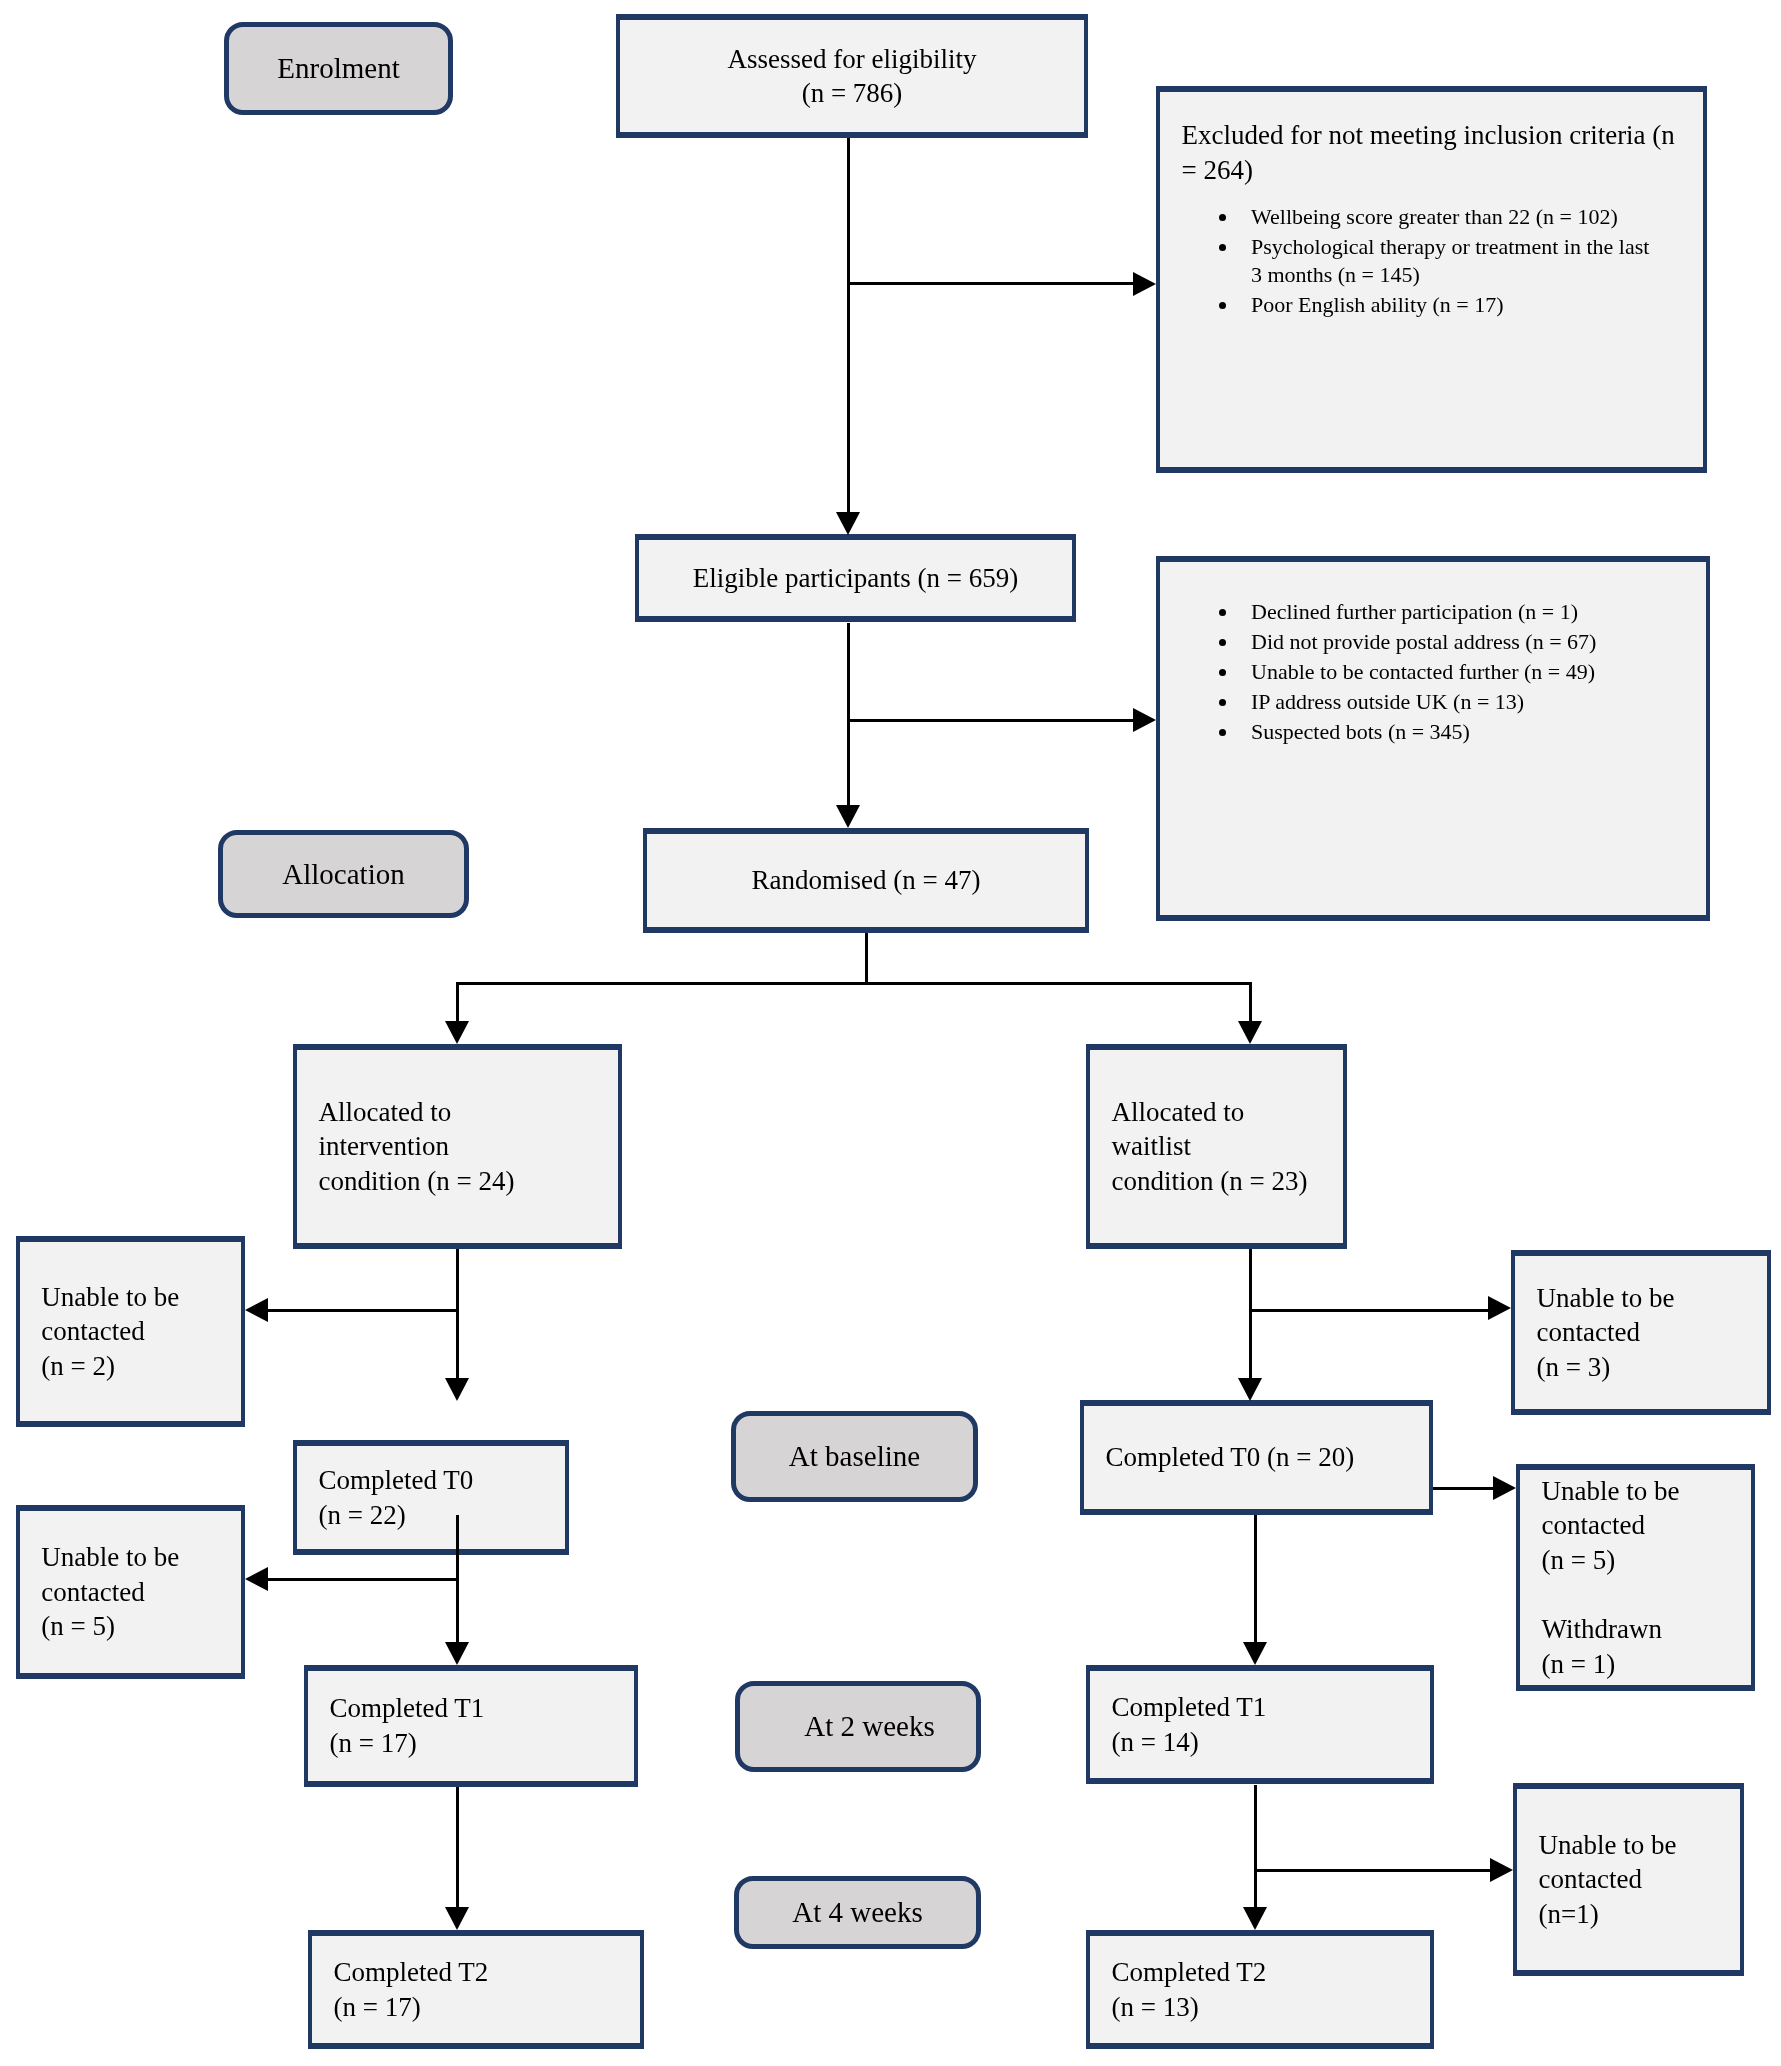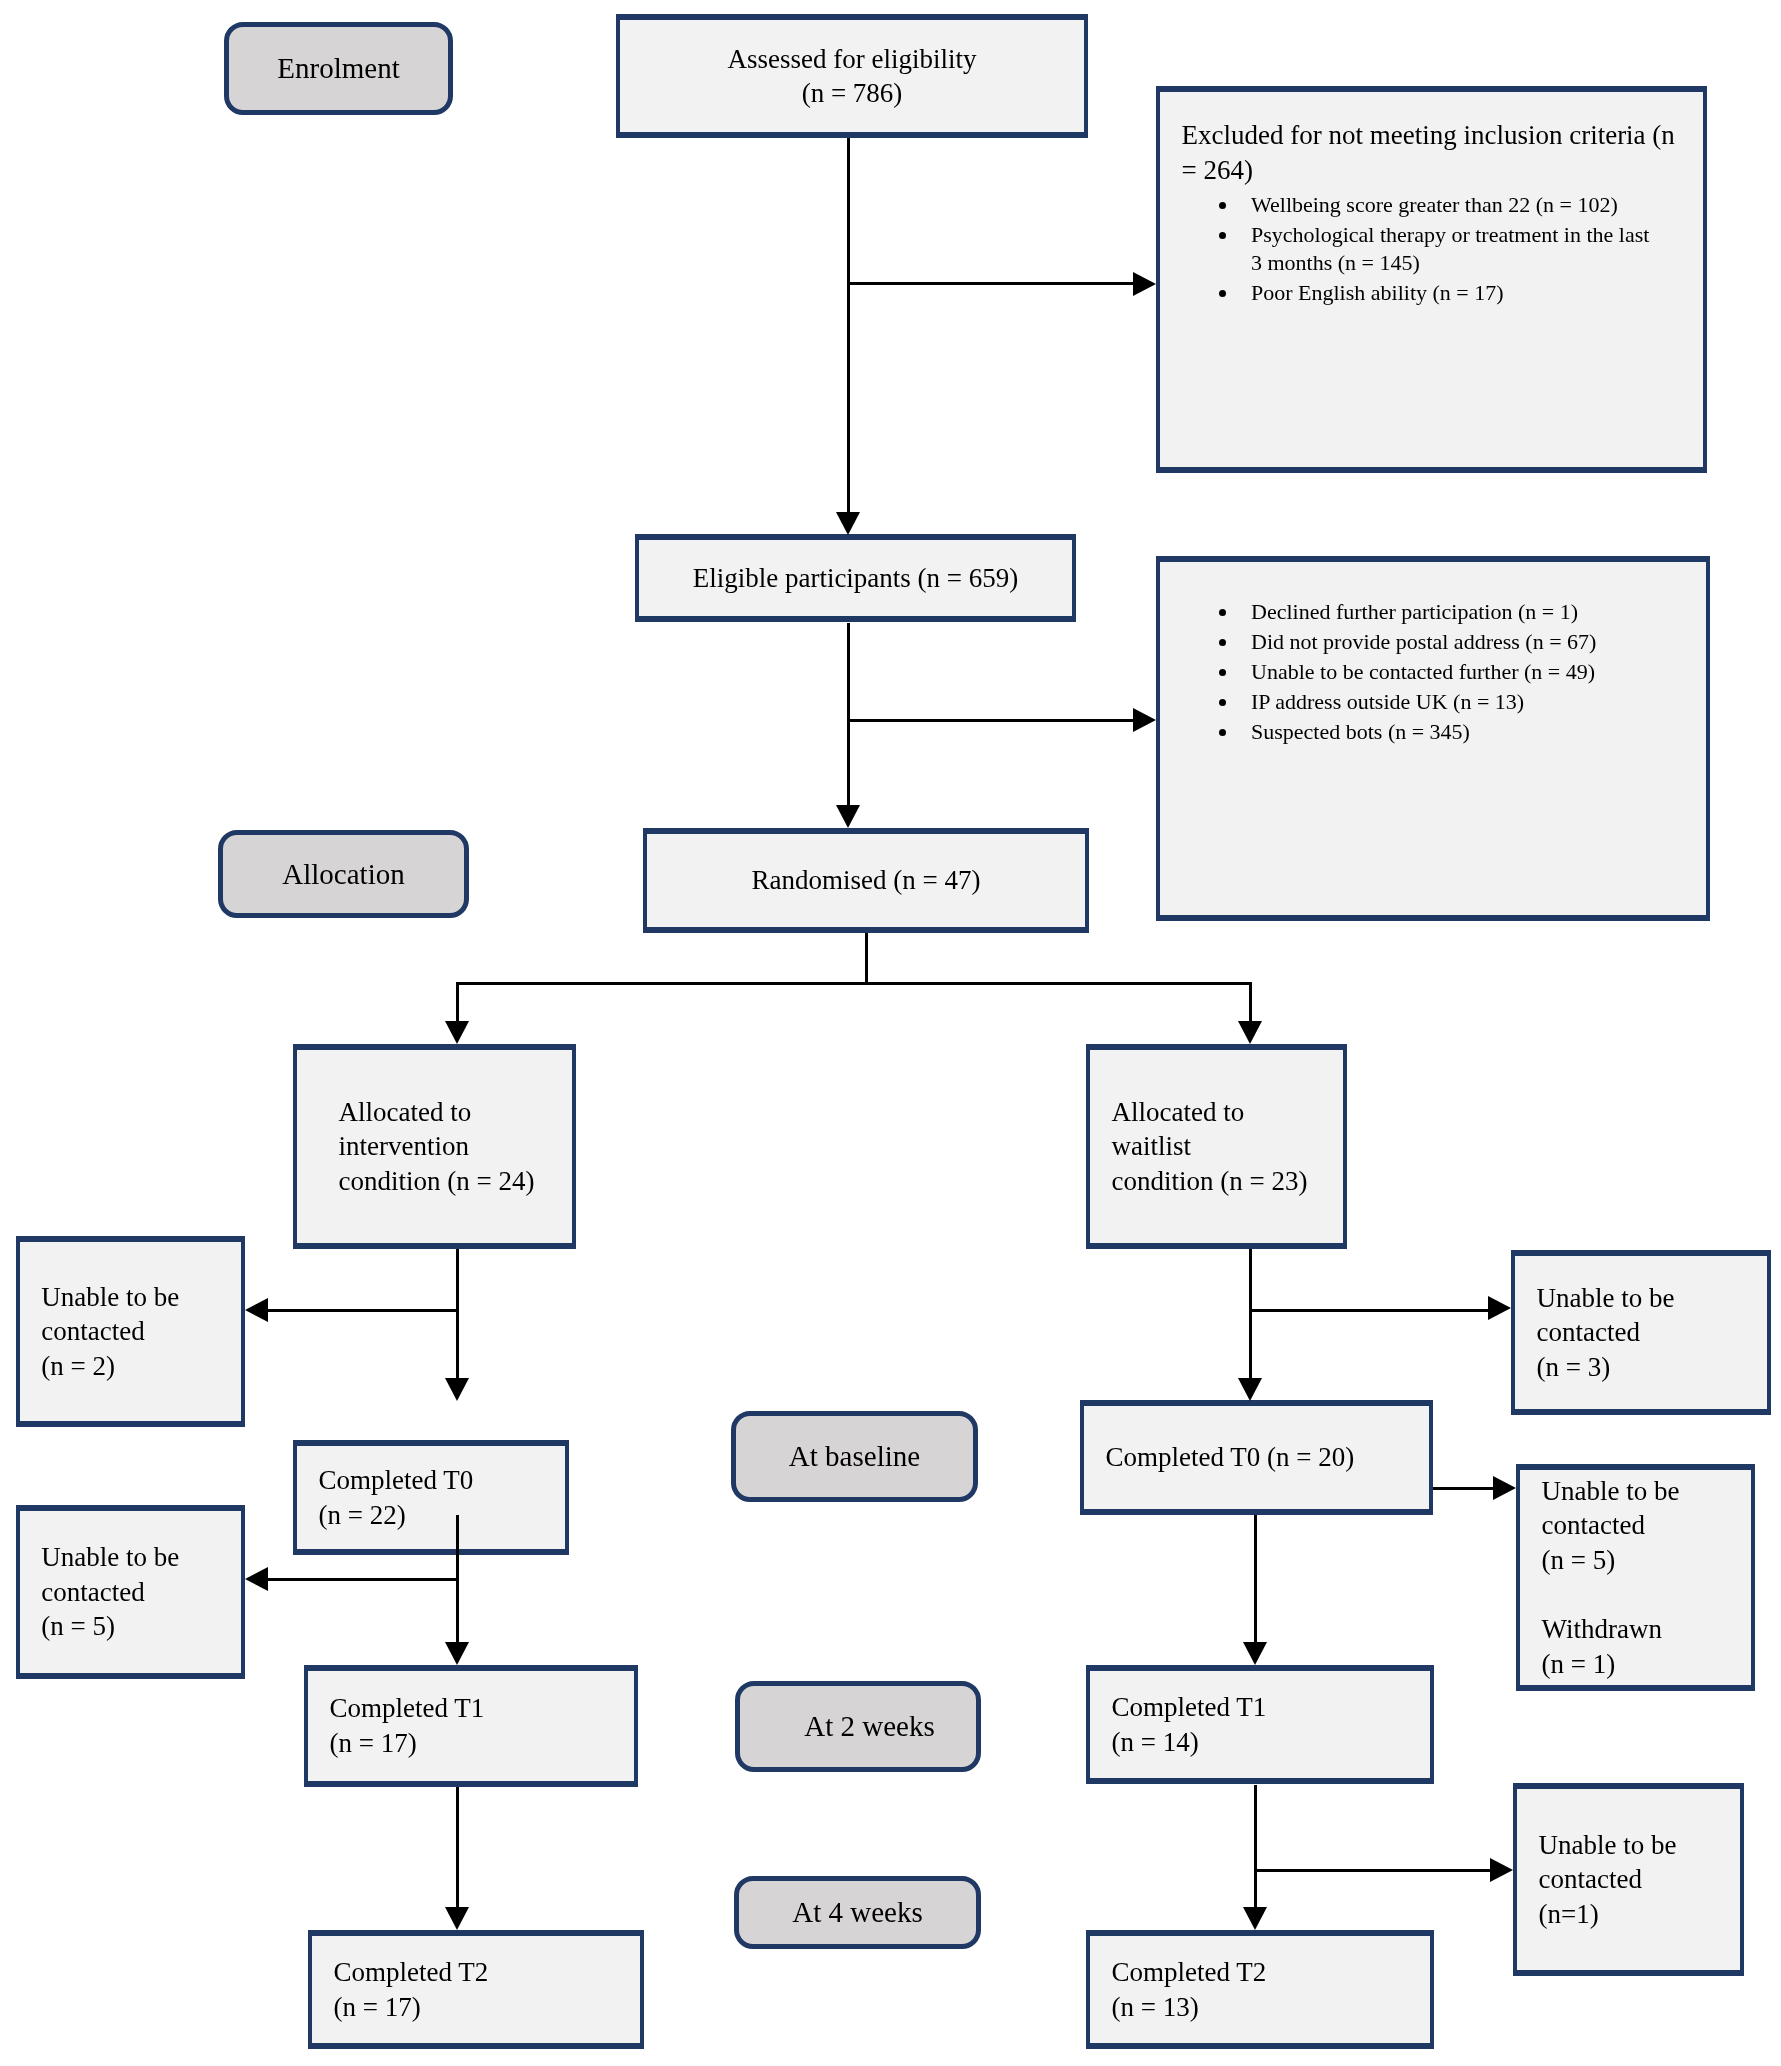--- a/index.html
+++ b/index.html
@@ -32,21 +32,21 @@
     position:absolute;
     background:#d6d4d4;
     border:5.7px solid #1f3864;
     border-radius:19px;
     box-sizing:border-box;
     display:flex;
     align-items:center;
     justify-content:center;
     font-size:29px;
   }
-  .excluded{justify-content:flex-start;padding-top:26px;}
+  .excluded{justify-content:flex-start;padding-top:26px;gap:12px;}
   .excluded .intro{
     font-size:27px;line-height:1.28;
     padding:0 19px 0 21.5px;text-align:left;
   }
   .excluded ul{
     margin:3.8px 0 0 0;
     padding:0 48px 0 79px;
     text-align:left;
   }
   .excluded li{
@@ -112,21 +112,21 @@
       <li>Unable to be contacted further (n = 49)</li>
       <li>IP address outside UK (n = 13)</li>
       <li>Suspected bots (n = 345)</li>
     </ul>
   </div>
 
   <div class="box" style="left:643px;top:828px;width:446px;height:105px;">
     <div class="box-text centered">Randomised (n = 47)</div>
   </div>
 
-  <div class="box" style="left:293px;top:1044px;width:283px;height:205px;padding-left:20px;">
+  <div class="box" style="left:293px;top:1044px;width:329px;height:205px;">
     <div class="box-text pad-left">Allocated to
 intervention
 condition (n = 24)</div>
   </div>
 
   <div class="box" style="left:1086px;top:1044px;width:261px;height:205px;">
     <div class="box-text pad-left">Allocated to waitlist
 condition (n = 23)</div>
   </div>
 

